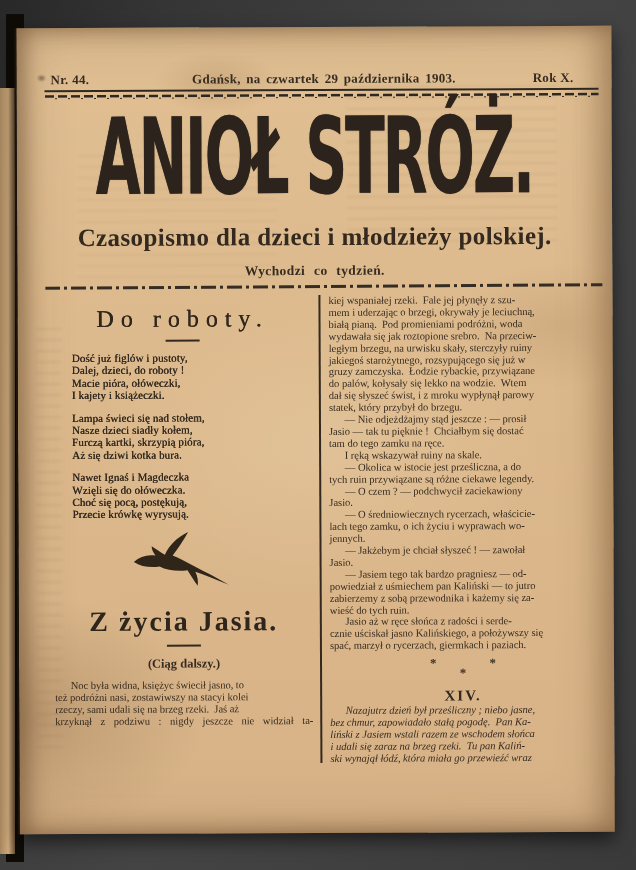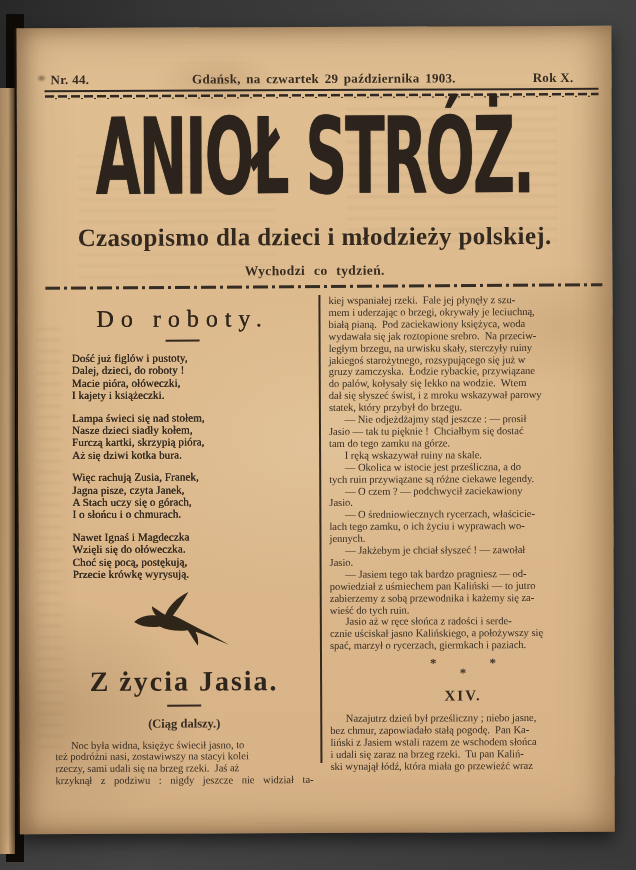--- a/index.html
+++ b/index.html
@@ -129,21 +129,21 @@
   }
   .left-par{margin-top:9px;}
   
   .asterisks{width:78px;margin:7px auto 2px;text-align:center;line-height:9px;}
   .asterisks .row1{display:flex;justify-content:space-between;padding:0 6px;}
   .asterisks span{font-size:13px;font-weight:bold;color:#372c21;}
   .chapter-h{
     text-align:center;font-weight:bold;font-size:15px;letter-spacing:2px;
     margin:10px 0 0;color:#33291f;
   }
-  .chapter-par{margin-top:8px;}
+  .chapter-par{font-style:italic;}
 </style>
 </head>
 <body>
 
 <div class="gutter-shadow"></div>
 <div class="neighbor-edge"></div>
 
 <div class="paper">
   <div class="ghost g1"></div>
   <div class="ghost g2"></div>
@@ -178,26 +178,20 @@
             <div class="p-line">Macie pióra, ołóweczki,</div>
             <div class="p-line">I kajety i książeczki.</div>
           </div>
           <div class="stanza">
             <div class="p-line">Lampa świeci się nad stołem,</div>
             <div class="p-line">Nasze dzieci siadły kołem,</div>
             <div class="p-line">Furczą kartki, skrzypią pióra,</div>
             <div class="p-line">Aż się dziwi kotka bura.</div>
           </div>
           <div class="stanza">
-            <div class="p-line">Więc rachują Zusia, Franek,</div>
-            <div class="p-line">Jagna pisze, czyta Janek,</div>
-            <div class="p-line">A Stach uczy się o górach,</div>
-            <div class="p-line">I o słońcu i o chmurach.</div>
-          </div>
-          <div class="stanza">
             <div class="p-line">Nawet Ignaś i Magdeczka</div>
             <div class="p-line">Wzięli się do ołóweczka.</div>
             <div class="p-line">Choć się pocą, postękują,</div>
             <div class="p-line">Przecie krówkę wyrysują.</div>
           </div>
         </div>
 
       <div class="bird-wrap">
         <svg viewBox="0 0 140 72" aria-hidden="true">
           <path fill="#2f2619" d="M6 40
@@ -226,31 +220,31 @@
           <div class="t-line just"><span>krzyknął z podziwu : nigdy jeszcze nie widział ta-</span></div>
         </div>
     </div>
 
     <div class="col-divider"></div>
 
     <div class="col-right">
       <div id="right-lines">
           <div class="t-line"><span>kiej wspaniałej rzeki.  Fale jej płynęły z szu-</span></div>
           <div class="t-line"><span>mem i uderzając o brzegi, okrywały je leciuchną,</span></div>
-          <div class="t-line"><span>białą pianą.  Pod zaciekawiony księżyca, woda</span></div>
+          <div class="t-line"><span>białą pianą.  Pod promieniami podróżni, woda</span></div>
           <div class="t-line"><span>wydawała się jak roztopione srebro.  Na przeciw-</span></div>
           <div class="t-line"><span>ległym brzegu, na urwisku skały, sterczyły ruiny</span></div>
           <div class="t-line"><span>jakiegoś starożytnego, rozsypującego się już w</span></div>
           <div class="t-line"><span>gruzy zamczyska.  Łodzie rybackie, przywiązane</span></div>
           <div class="t-line"><span>do palów, kołysały się lekko na wodzie.  Wtem</span></div>
-          <div class="t-line"><span>dał się słyszeć świst, i z mroku wskazywał parowy</span></div>
+          <div class="t-line"><span>dał się słyszeć świst, i z mroku wypłynął parowy</span></div>
           <div class="t-line"><span>statek, który przybył do brzegu.</span></div>
           <div class="t-line"><span>      — Nie odjeżdżajmy stąd jeszcze : — prosił</span></div>
           <div class="t-line"><span>Jasio — tak tu pięknie !  Chciałbym się dostać</span></div>
-          <div class="t-line"><span>tam do tego zamku na górze.</span></div>
+          <div class="t-line"><span>tam do tego zamku na ręce.</span></div>
           <div class="t-line"><span>      I ręką wskazywał ruiny na skale.</span></div>
           <div class="t-line"><span>      — Okolica w istocie jest prześliczna, a do</span></div>
           <div class="t-line"><span>tych ruin przywiązane są różne ciekawe legendy.</span></div>
           <div class="t-line"><span>      — O czem ? — podchwycił zaciekawiony</span></div>
           <div class="t-line"><span>Jasio.</span></div>
           <div class="t-line"><span>      — O średniowiecznych rycerzach, właścicie-</span></div>
           <div class="t-line"><span>lach tego zamku, o ich życiu i wyprawach wo-</span></div>
           <div class="t-line"><span>jennych.</span></div>
           <div class="t-line"><span>      — Jakżebym je chciał słyszeć ! — zawołał</span></div>
           <div class="t-line"><span>Jasio.</span></div>

